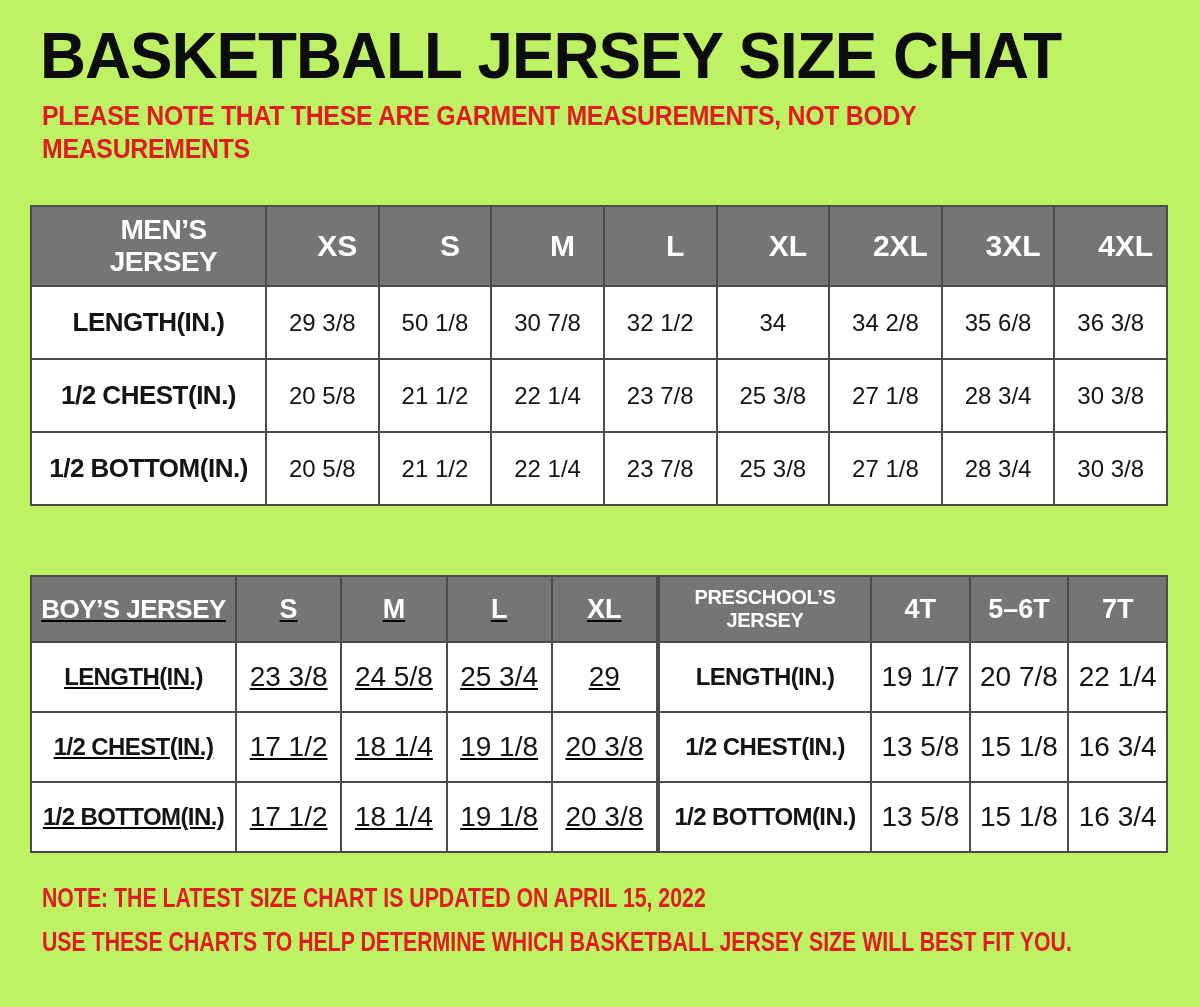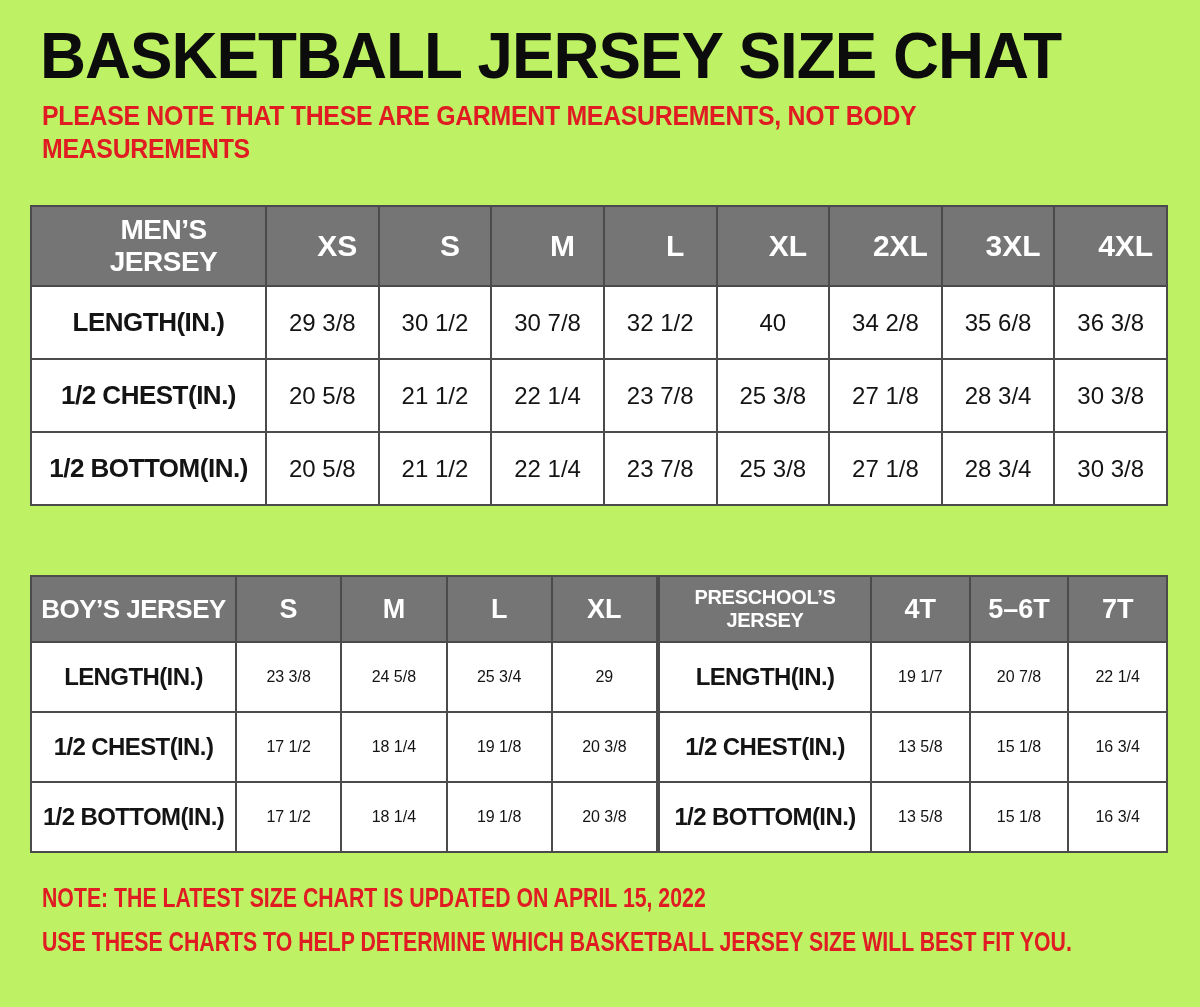--- a/index.html
+++ b/index.html
@@ -51,34 +51,34 @@
     padding: 0 2px;
     overflow: hidden;
     color: #141414;
   }
   table.size-table thead th {
     background: #757575;
     color: #ffffff;
     font-weight: bold;
   }
   .mens-table   { top: 205px; left: 30px;  width: 1138px; }
-  .boys-table   { top: 575px; left: 30px;  width: 628px;  }
+  .boys-table   { top: 575px; left: 30px;  width: 628px; text-decoration: underline;  }
   .pre-table    { top: 575px; left: 658px; width: 510px;  }
 
   .mens-table thead th { font-size: 30px; padding-left: 32px; }
   .mens-table thead th.corner { font-size: 28px; letter-spacing: -0.5px; }
   .mens-table td { font-size: 24px; }
   .mens-table td.rowlabel { font-weight: bold; font-size: 26px; letter-spacing: -0.5px; }
   .mens-table tr.hdr { height: 80px; }
   .mens-table tr.datarow { height: 73px; }
 
   .boys-table thead th, .pre-table thead th { font-size: 27px; }
   .boys-table thead th.corner { font-size: 26px; letter-spacing: -0.5px; }
   .pre-table thead th.corner  { font-size: 20px; letter-spacing: -0.3px; margin-left: 28px; }
-  .boys-table td, .pre-table td { font-size: 16px; }
+  .boys-table td, .pre-table td { font-size: 28px; }
   .boys-table td.rowlabel, .pre-table td.rowlabel {
     font-weight: bold; font-size: 24px; letter-spacing: -0.6px;
   }
   .boys-table tr.hdr, .pre-table tr.hdr { height: 66px; }
   .boys-table tr.datarow, .pre-table tr.datarow { height: 70px; }
 
   .footer-note {
     position: absolute;
     left: 42px;
     font-size: 28px;
@@ -123,24 +123,24 @@
         <th>XL</th>
         <th>2XL</th>
         <th>3XL</th>
         <th>4XL</th>
       </tr>
     </thead>
     <tbody>
       <tr class="datarow">
         <td class="rowlabel">LENGTH(IN.)</td>
         <td>29 3/8</td>
-        <td>30 1/2</td>
+        <td>50 1/8</td>
         <td>30 7/8</td>
         <td>32 1/2</td>
-        <td>40</td>
+        <td>34</td>
         <td>34 2/8</td>
         <td>35 6/8</td>
         <td>36 3/8</td>
       </tr>
       <tr class="datarow">
         <td class="rowlabel">1/2 CHEST(IN.)</td>
         <td>20 5/8</td>
         <td>21 1/2</td>
         <td>22 1/4</td>
         <td>23 7/8</td>

